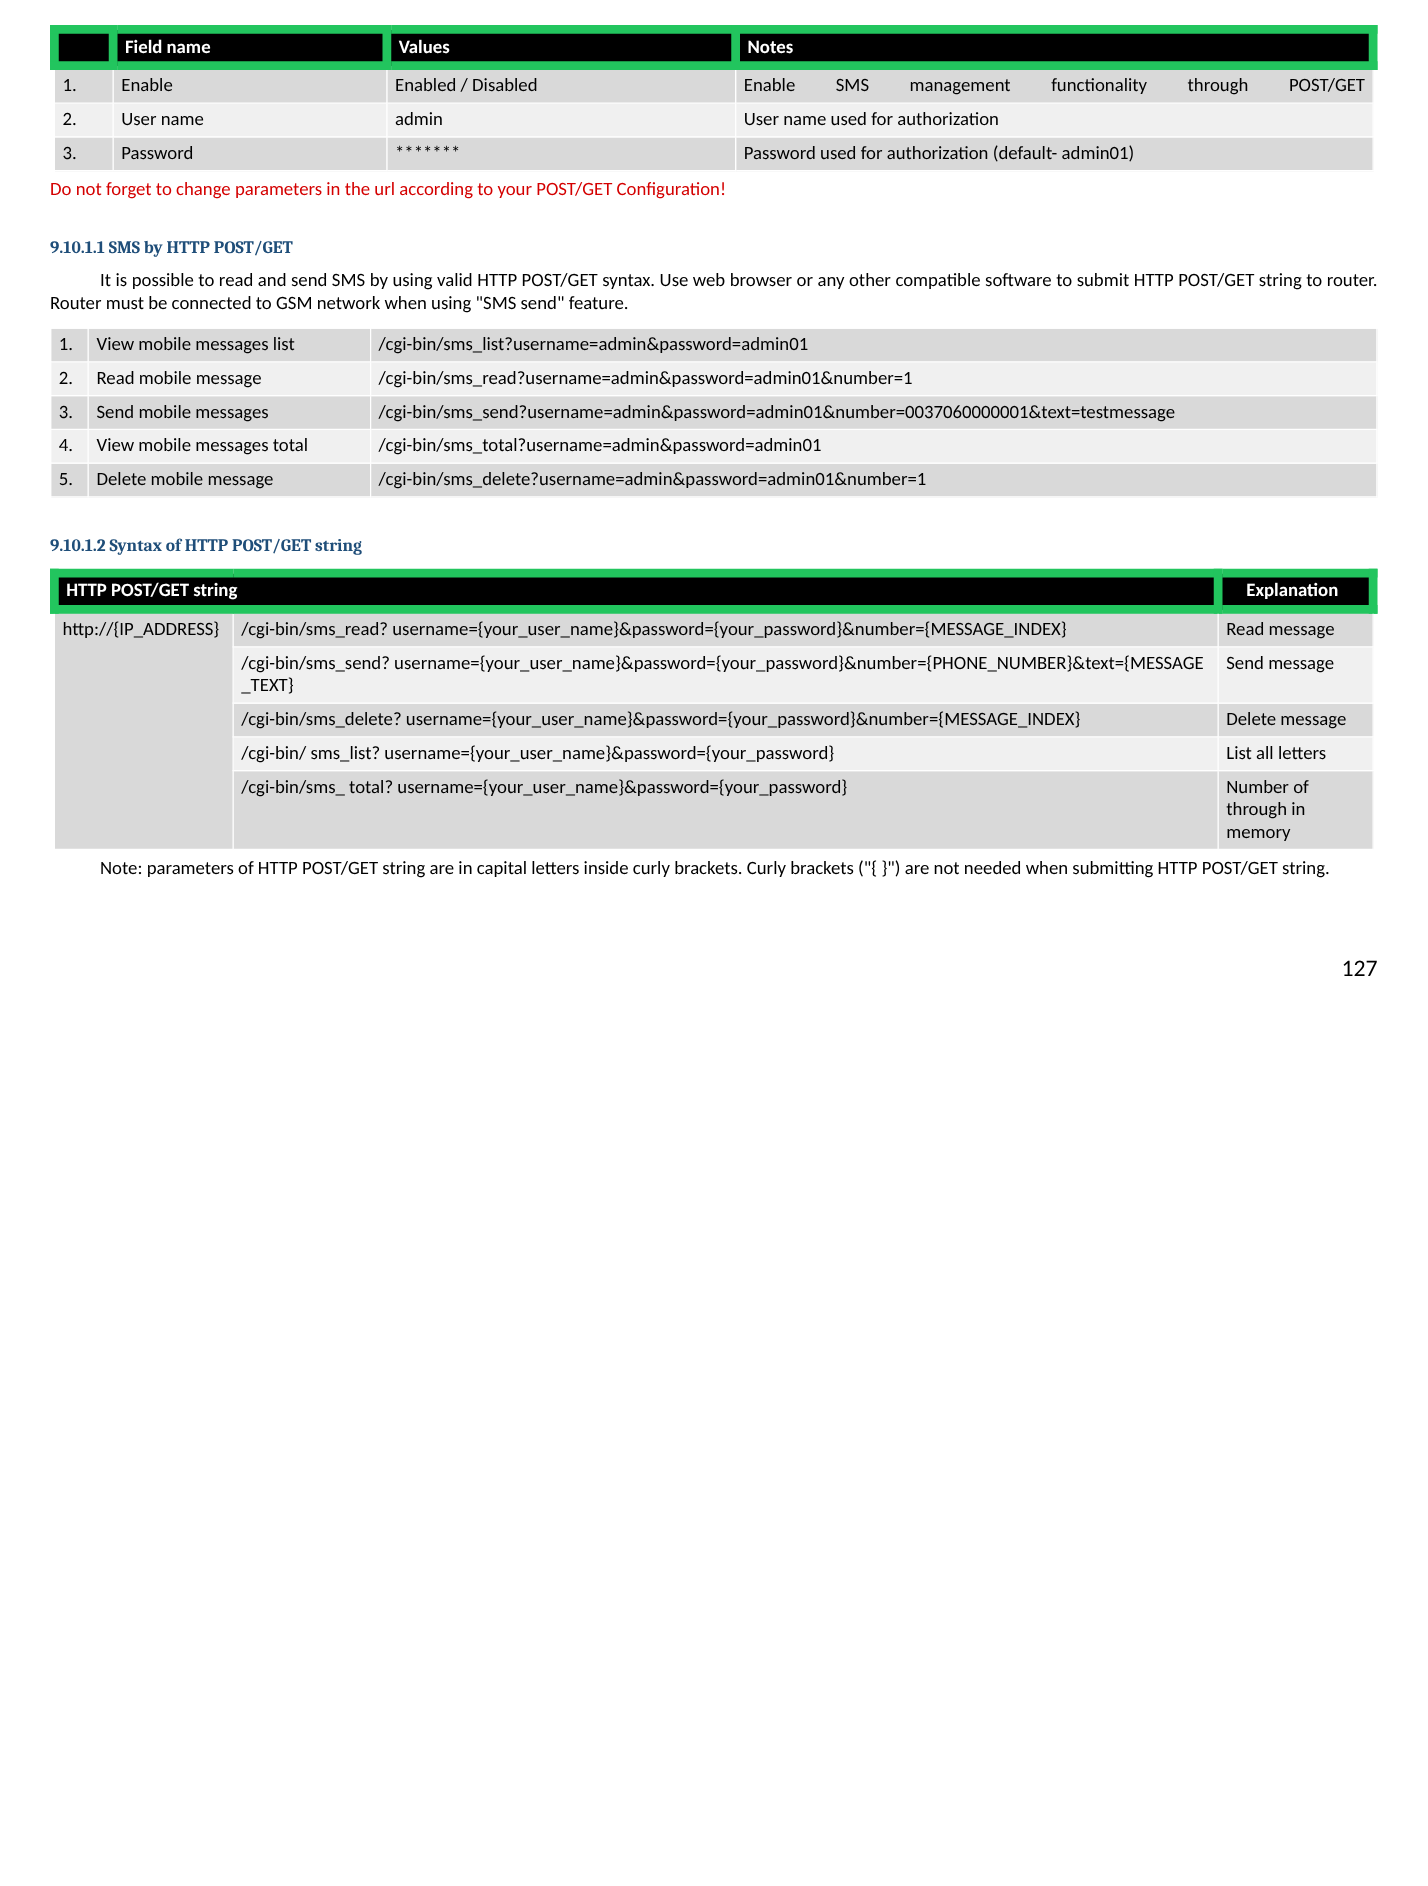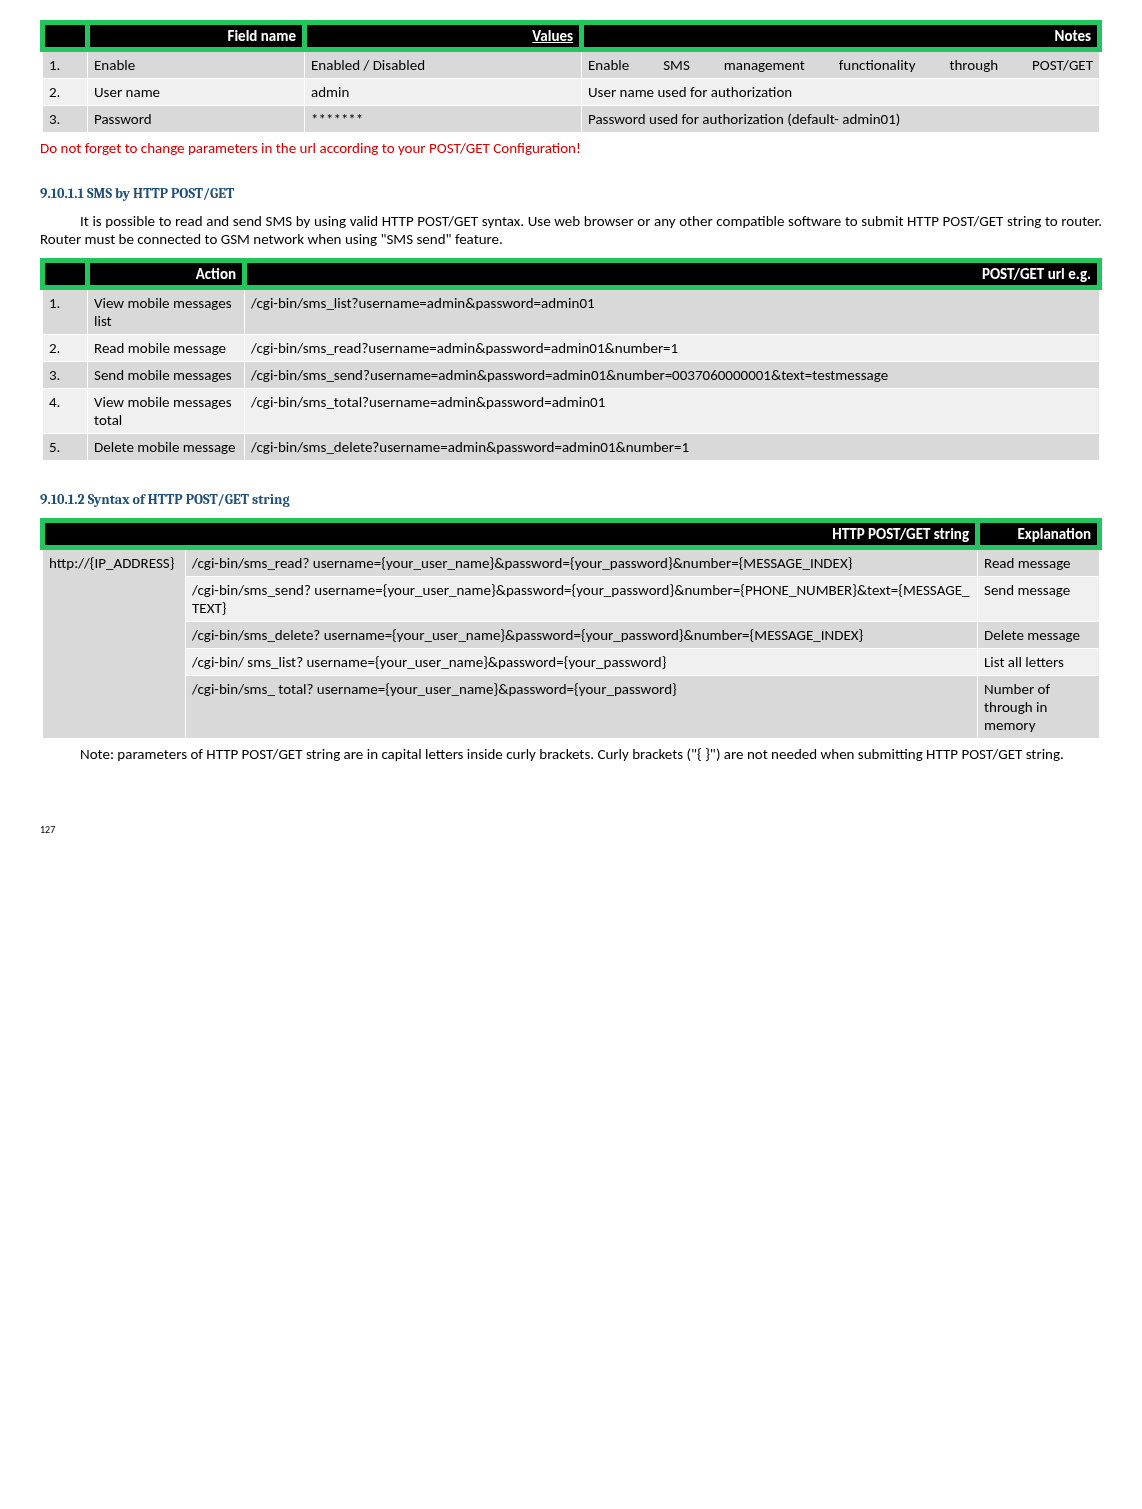--- a/index.html
+++ b/index.html
@@ -12,24 +12,24 @@
     width: 1062px;
   }
   table {
     border-collapse: collapse;
     width: 100%;
     margin-bottom: 6px;
   }
   th {
     background: #000;
     color: #fff;
-    text-align: right;
+    text-align: left;
     font-weight: bold;
     padding: 2px 6px;
-    border: 5px solid #22c55e;
+    border: 7px solid #22c55e;
   }
   td {
     padding: 4px 6px;
     border: 1px solid #fff;
     vertical-align: top;
   }
   .row-odd td { background: #d9d9d9; }
   .row-even td { background: #f0f0f0; }
   .num-col { width: 28px; }
   .warn {
@@ -44,26 +44,26 @@
     font-family: Cambria, Georgia, serif;
   }
   .para {
     text-align: justify;
     margin: 0 0 10px 0;
   }
   .para.indent { text-indent: 40px; }
   .justify-wide { text-align: justify; text-align-last: justify; }
   .notes-justify { text-align: justify; }
   .page-num {
-    text-align: left;
+    text-align: right;
     margin-top: 60px;
-    font-size: 10px;
+    font-size: 19px;
   }
   .t1-col-field { width: 200px; }
-  .t1-col-val { width: 260px; text-decoration: underline; }
+  .t1-col-val { width: 260px; }
   .t2-col-act { width: 140px; }
   .t3-col-host { width: 130px; margin-left: 33px; }
   .t3-col-exp { width: 92px; padding-left: 19px; }
 </style>
 </head>
 <body>
 
 <table>
   <tbody>
       <tr>
@@ -99,25 +99,20 @@
 
 <p class="sec-heading">
   <span>9.10.1.1</span>
   <span>SMS by HTTP POST/GET</span>
 </p>
 
 <p class="para indent">It is possible to read and send SMS by using valid HTTP POST/GET syntax. Use web browser or any other compatible software to submit HTTP POST/GET string to router. Router must be connected to GSM network when using "SMS send" feature.</p>
 
 <table>
   <tbody>
-      <tr>
-    <th class="num-col"></th>
-    <th class="t2-col-act">Action</th>
-    <th>POST/GET url e.g.</th>
-  </tr>
   <tr class="row-odd">
     <td>1.</td>
     <td>View mobile messages list</td>
     <td>/cgi-bin/sms_list?username=admin&amp;password=admin01</td>
   </tr>
   <tr class="row-even">
     <td>2.</td>
     <td>Read mobile message</td>
     <td>/cgi-bin/sms_read?username=admin&amp;password=admin01&amp;number=1</td>
   </tr>

